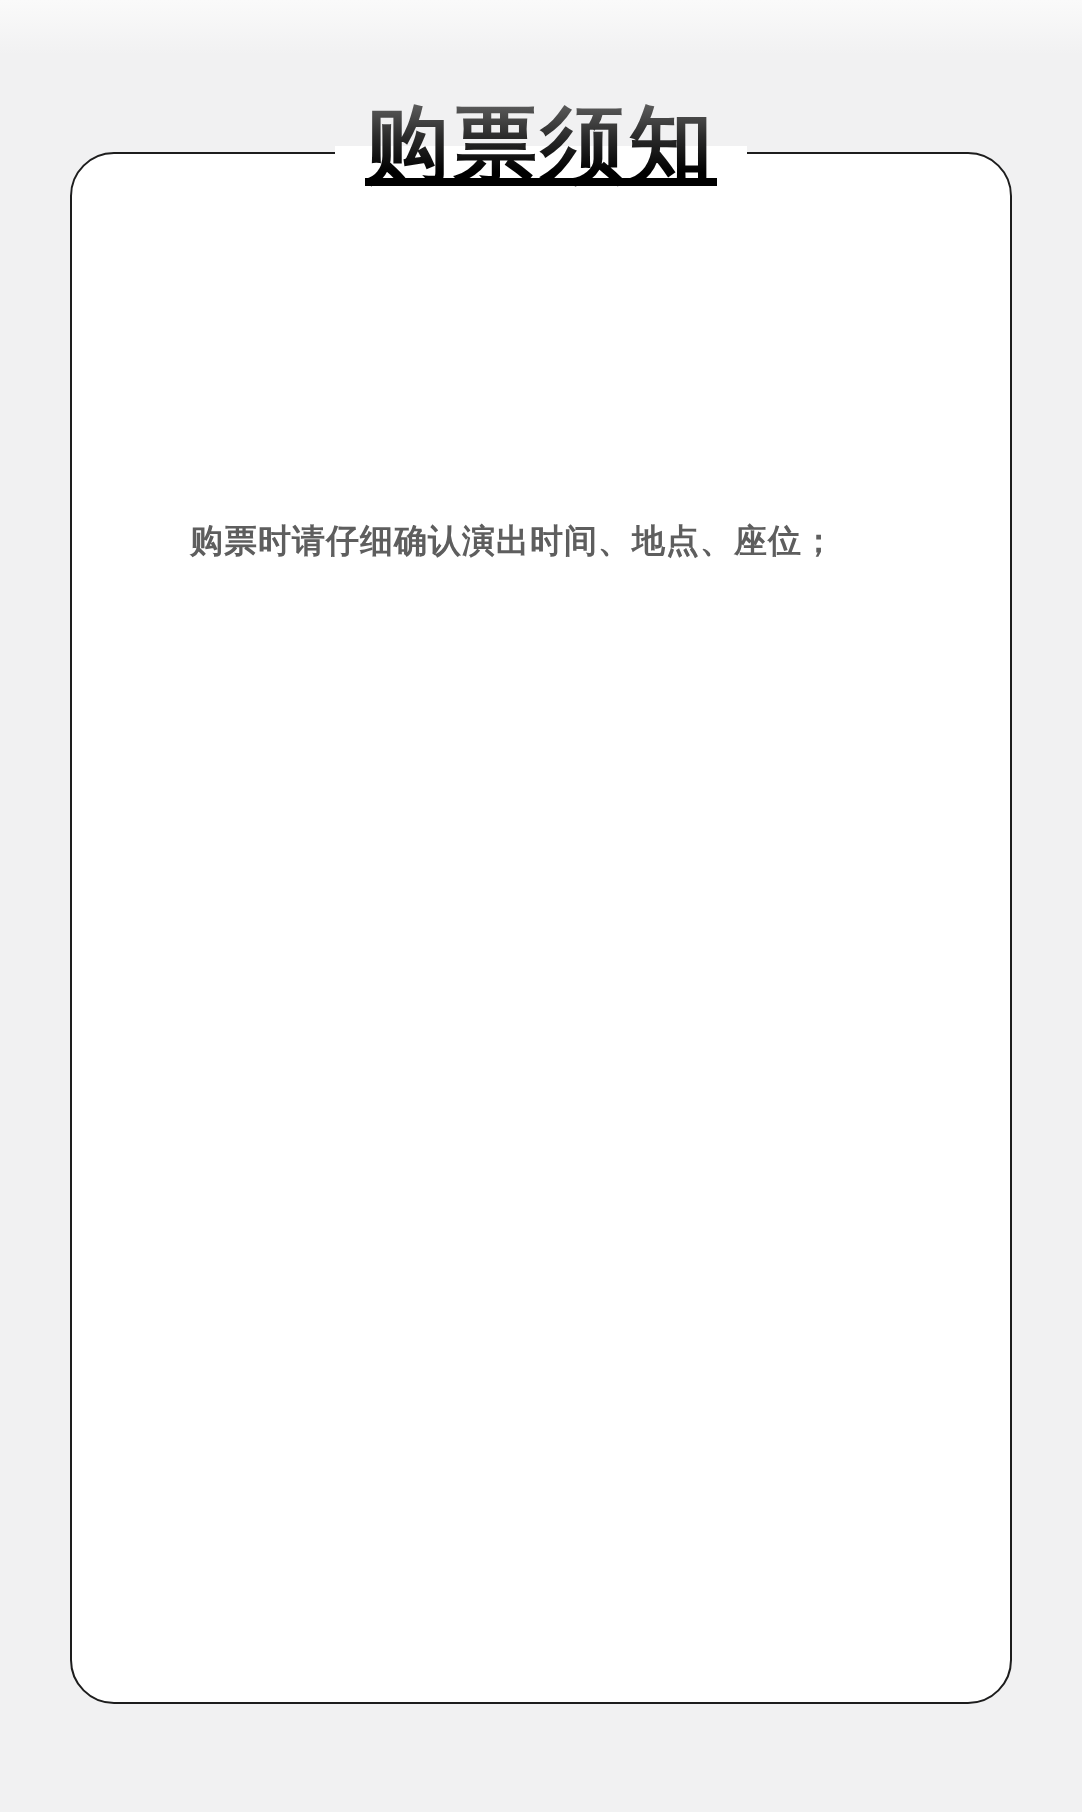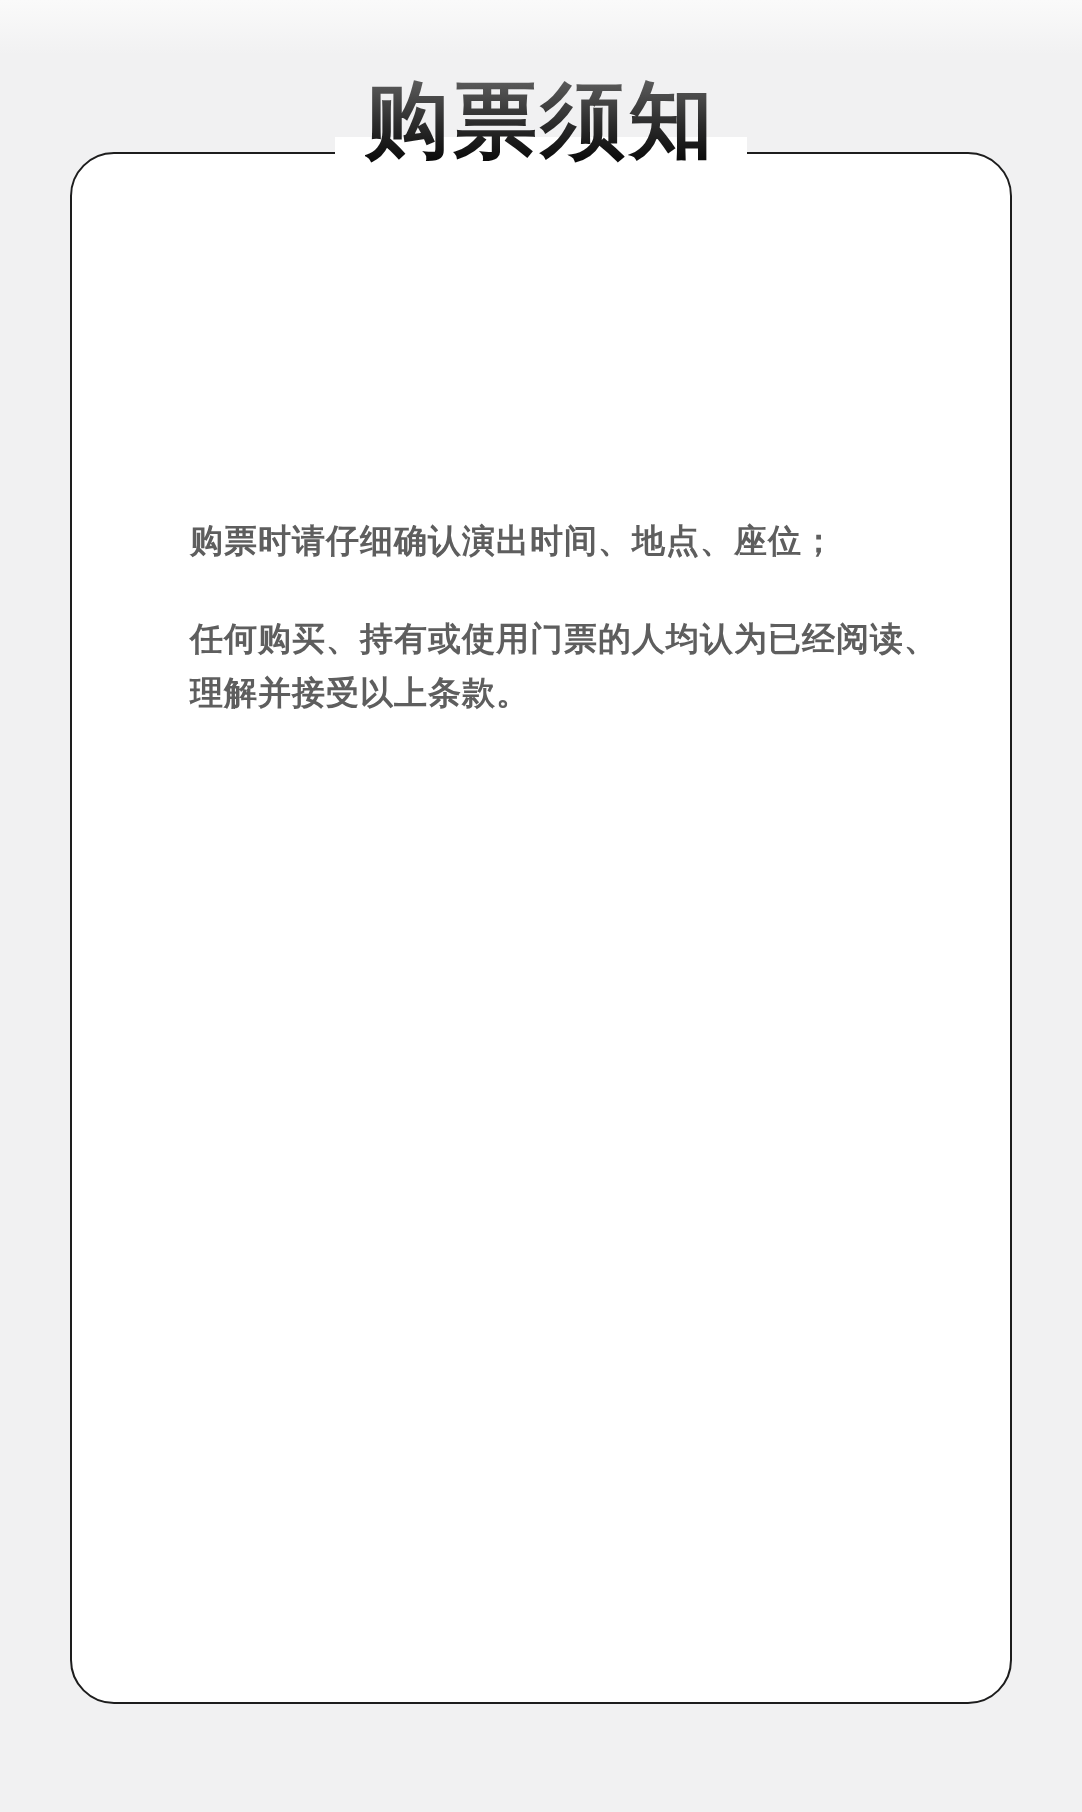--- a/index.html
+++ b/index.html
@@ -26,29 +26,31 @@
     left:70px;
     top:152px;
     width:942px;
     height:1552px;
     background:var(--card-bg);
     border:2px solid var(--border);
     border-radius:44px;
   }
   .title-wrap{
     position:absolute;
-    top:79px;
+    top:88px;
     left:50%;
     transform:translateX(-50%);
     height:114px;
     padding:0 30px;
     display:flex;
+    align-items:center;
     
     background:linear-gradient(to bottom, var(--bg) 0 51%, var(--card-bg) 51% 100%);
     white-space:nowrap;
+    text-decoration:underline;
   }
   .title-text{
     font-family:"Liberation Serif","DejaVu Serif",serif;
     font-weight:900;
     font-size:84px;
     letter-spacing:4px;
     line-height:1;
     color:#161616;
   }
   @supports (-webkit-background-clip:text){
@@ -87,15 +89,14 @@
 </head>
 <body>
 
 <div class="page">
   <div class="card"></div>
   <div class="title-wrap">
     <span class="title-text">购票须知</span>
   </div>
   <div class="body">
       <p><span>购票时请仔细确认演出时间、地点、座位；</span></p>
-      <p><span>任何购买、持有或使用门票的人均认为已经阅读、理解并接受以上条款。</span></p>
     </div>
 </div>
 
 </body></html>

